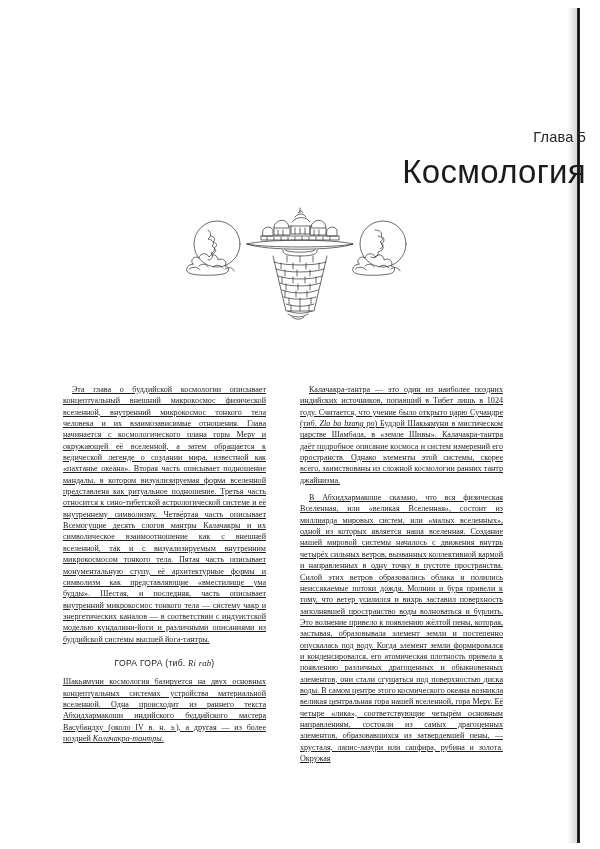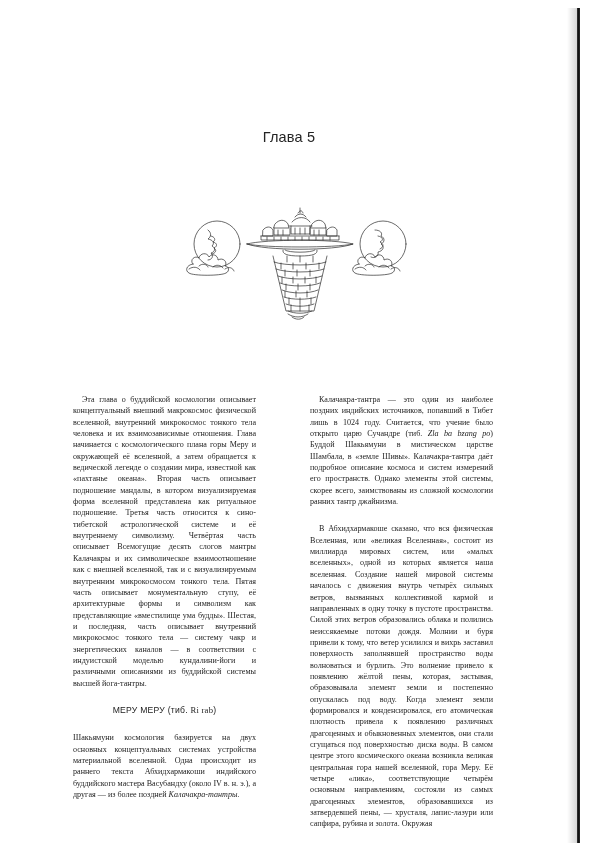--- a/index.html
+++ b/index.html
@@ -39,24 +39,24 @@
     top: 8px;
     right: 23px;
     width: 10px;
     height: 835px;
     background: linear-gradient(to left, rgba(0,0,0,0.16), rgba(0,0,0,0));
   }
 
   
   #chapter-head {
     position: absolute;
-    left: 0;
+    left: 8px;
     top: 130px;
     width: 578px;
-    text-align: center;
+    text-align: right;
   }
   #chapter-label {
     font-family: "Liberation Sans", "DejaVu Sans", sans-serif;
     font-size: 14.5px;
     letter-spacing: .2px;
     color: #242424;
     line-height: 1.1;
   }
   #chapter-title {
     font-family: "Liberation Sans", "DejaVu Sans", sans-serif;
@@ -87,49 +87,52 @@
     line-height: 11.35px;
     text-align: justify;
     text-justify: inter-word;
     color: #1d1d1d;
     hyphens: manual;
   }
   #col-left  { left: 57px; }
   #col-right { left: 294px; }
 
   .column p {
-    margin: 16px;
+    margin: 6px;
     text-indent: 9px;
+    text-decoration: underline;
   }
   .column p.no-indent { text-indent: 0; }
 
   .section-heading {
     font-family: "Liberation Sans", "DejaVu Sans", sans-serif;
     font-size: 8.6px;
     text-align: center;
     text-indent: 0;
     margin: 13px 0 7px 0;
     letter-spacing: .25px;
     color: #1b1b1b;
   }
   .section-heading .tib {
     font-family: "Liberation Serif", "DejaVu Serif", serif;
+    font-style: italic;
   }
   .italic { font-style: italic; }
 </style>
 </head>
 <body>
 
 <div id="page">
 
   <div id="gutter-shadow"></div>
   <div id="gutter-edge"></div>
 
   <div id="chapter-head">
     <div id="chapter-label">Глава 5</div>
+    <h1 id="chapter-title">Космология</h1>
   </div>
 
   <div id="illustration">
     <svg width="250" height="135" viewBox="0 0 250 135">
       <g fill="none" stroke="#2b2b2b" stroke-width="0.7" stroke-linejoin="round" stroke-linecap="round">
 
         <g>
           <circle cx="42" cy="48" r="23"></circle>
           <path d="M33 34 c4 3 3 7 0 9 c5 1 7 4 4 7 c4 2 3 6 -1 7 c3 3 1 7 -3 7"></path>
           <path d="M36 40 c4 1 5 4 2 6 c4 1 5 4 1 6 c3 2 2 5 -2 6"></path>
@@ -209,21 +212,21 @@
           <path d="M117 121 c4 3 9 3 12 0"></path>
         </g>
       </g>
     </svg>
   </div>
 
   <div id="col-left" class="column">
 
     <p>Эта глава о буддийской космологии описывает концептуальный внешний макрокосмос физической вселенной, внутренний микрокосмос тонкого тела человека и их взаимозависимые отношения. Глава начинается с космологического плана горы Меру и окружающей её вселенной, а затем обращается к ведической легенде о создании мира, известной как «пахтанье океана». Вторая часть описывает подношение мандалы, в котором визуализируемая форма вселенной представлена как ритуальное подношение. Третья часть относится к сино-тибетской астрологической системе и её внутреннему символизму. Четвёртая часть описывает Всемогущие десять слогов мантры Калачакры и их символическое взаимоотношение как с внешней вселенной, так и с визуализируемым внутренним микрокосмосом тонкого тела. Пятая часть описывает монументальную ступу, её архитектурные формы и символизм как представляющие «вместилище ума будды». Шестая, и последняя, часть описывает внутренний микрокосмос тонкого тела — систему чакр и энергетических каналов — в соответствии с индуистской моделью кундалини-йоги и различными описаниями из буддийской системы высшей йога-тантры.</p>
 
-    <div class="section-heading"><span>МЕРУ МЕРУ (тиб. </span><span class="tib">Ri rab</span><span>)</span></div>
+    <div class="section-heading"><span>ГОРА ГОРА (тиб. </span><span class="tib">Ri rab</span><span>)</span></div>
 
     <p class="no-indent"><span>Шакьямуни космология базируется на двух основных концептуальных системах устройства материальной вселенной. Одна происходит из раннего текста Абхидхармакоши индийского буддийского мастера Васубандху (около IV в. н. э.), а другая — из более поздней </span><span class="italic">Калачакра-тантры</span><span>.</span></p>
   </div>
 
   <div id="col-right" class="column">
 
     <p><span>Калачакра-тантра — это один из наиболее поздних индийских источников, попавший в Тибет лишь в 1024 году. Считается, что учение было открыто царю Сучандре (тиб. </span><span class="italic">Zla ba bzang po</span><span>) Буддой Шакьямуни в мистическом царстве Шамбала, в «земле Шивы». Калачакра-тантра даёт подробное описание космоса и систем измерений его пространств. Однако элементы этой системы, скорее всего, заимствованы из сложной космологии ранних тантр джайнизма.</span></p>
 
     <p>В Абхидхармакоше сказано, что вся физическая Вселенная, или «великая Вселенная», состоит из миллиарда мировых систем, или «малых вселенных», одной из которых является наша вселенная. Создание нашей мировой системы началось с движения внутрь четырёх сильных ветров, вызванных коллективной кармой и направленных в одну точку в пустоте пространства. Силой этих ветров образовались облака и полились неиссякаемые потоки дождя. Молнии и буря привели к тому, что ветер усилился и вихрь заставил поверхность заполнявшей пространство воды волноваться и бурлить. Это волнение привело к появлению жёлтой пены, которая, застывая, образовывала элемент земли и постепенно опускалась под воду. Когда элемент земли формировался и конденсировался, его атомическая плотность привела к появлению различных драгоценных и обыкновенных элементов, они стали сгущаться под поверхностью диска воды. В самом центре этого космического океана возникла великая центральная гора нашей вселенной, гора Меру. Её четыре «лика», соответствующие четырём основным направлениям, состояли из самых драгоценных элементов, образовавшихся из затвердевшей пены, — хрусталя, лапис-лазури или сапфира, рубина и золота. Окружая</p>
   </div>

